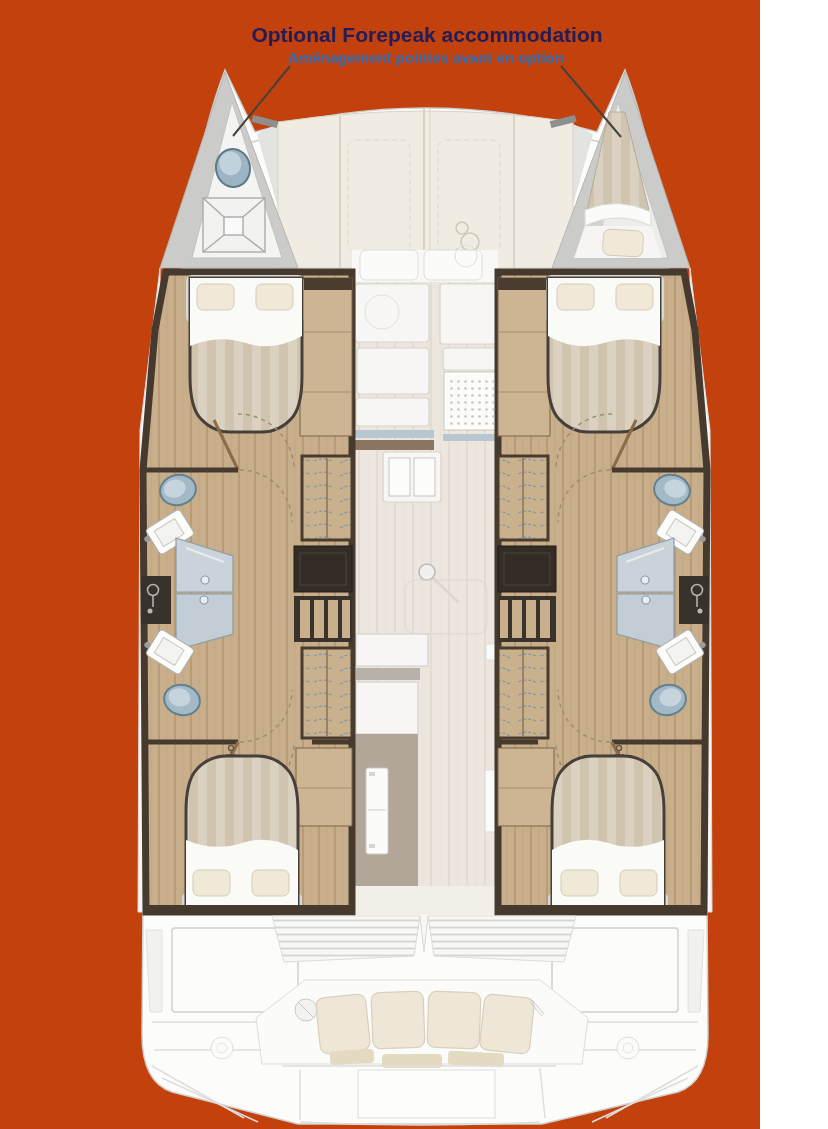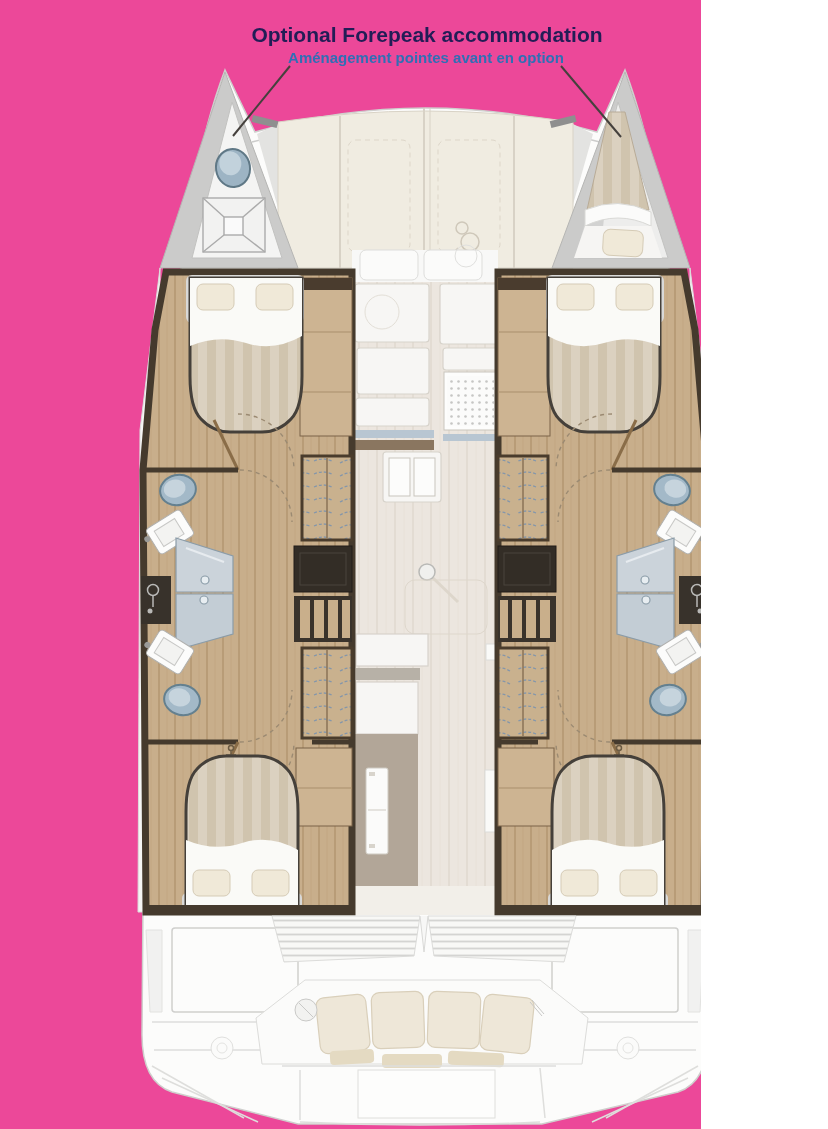--- a/index.html
+++ b/index.html
@@ -1,16 +1,16 @@
 <!DOCTYPE html>
 <html><head>
 <meta charset="utf-8">
 <style>
   html,body{margin:0;padding:0;background:#ffffff;}
-  .stage{position:relative;width:701px;height:1129px;background:#ec4899;overflow:hidden;
+  .stage{position:relative;width:760px;height:1129px;background:#c2410c;overflow:hidden;
          font-family:"Liberation Sans", sans-serif;text-align:center;}
   svg{position:absolute;left:0;top:0;}
   .title-text{font-family:"Liberation Sans", sans-serif;font-weight:bold;font-size:21px;}
   .subtitle-text{font-family:"Liberation Sans", sans-serif;font-weight:bold;font-size:15px;}
   
   .ghost{fill:#fcfcfb;stroke:#cfcfcd;stroke-width:1.5;}
   .ghostline{stroke:#dededc;fill:none;stroke-width:1.5;}
   .white-unit{fill:#f7f6f4;stroke:#d7d3cb;stroke-width:1.2;}
   .darkwood{fill:#453a2d;}
   .tan{fill:#cdb492;stroke:#7a6348;stroke-width:1;}

